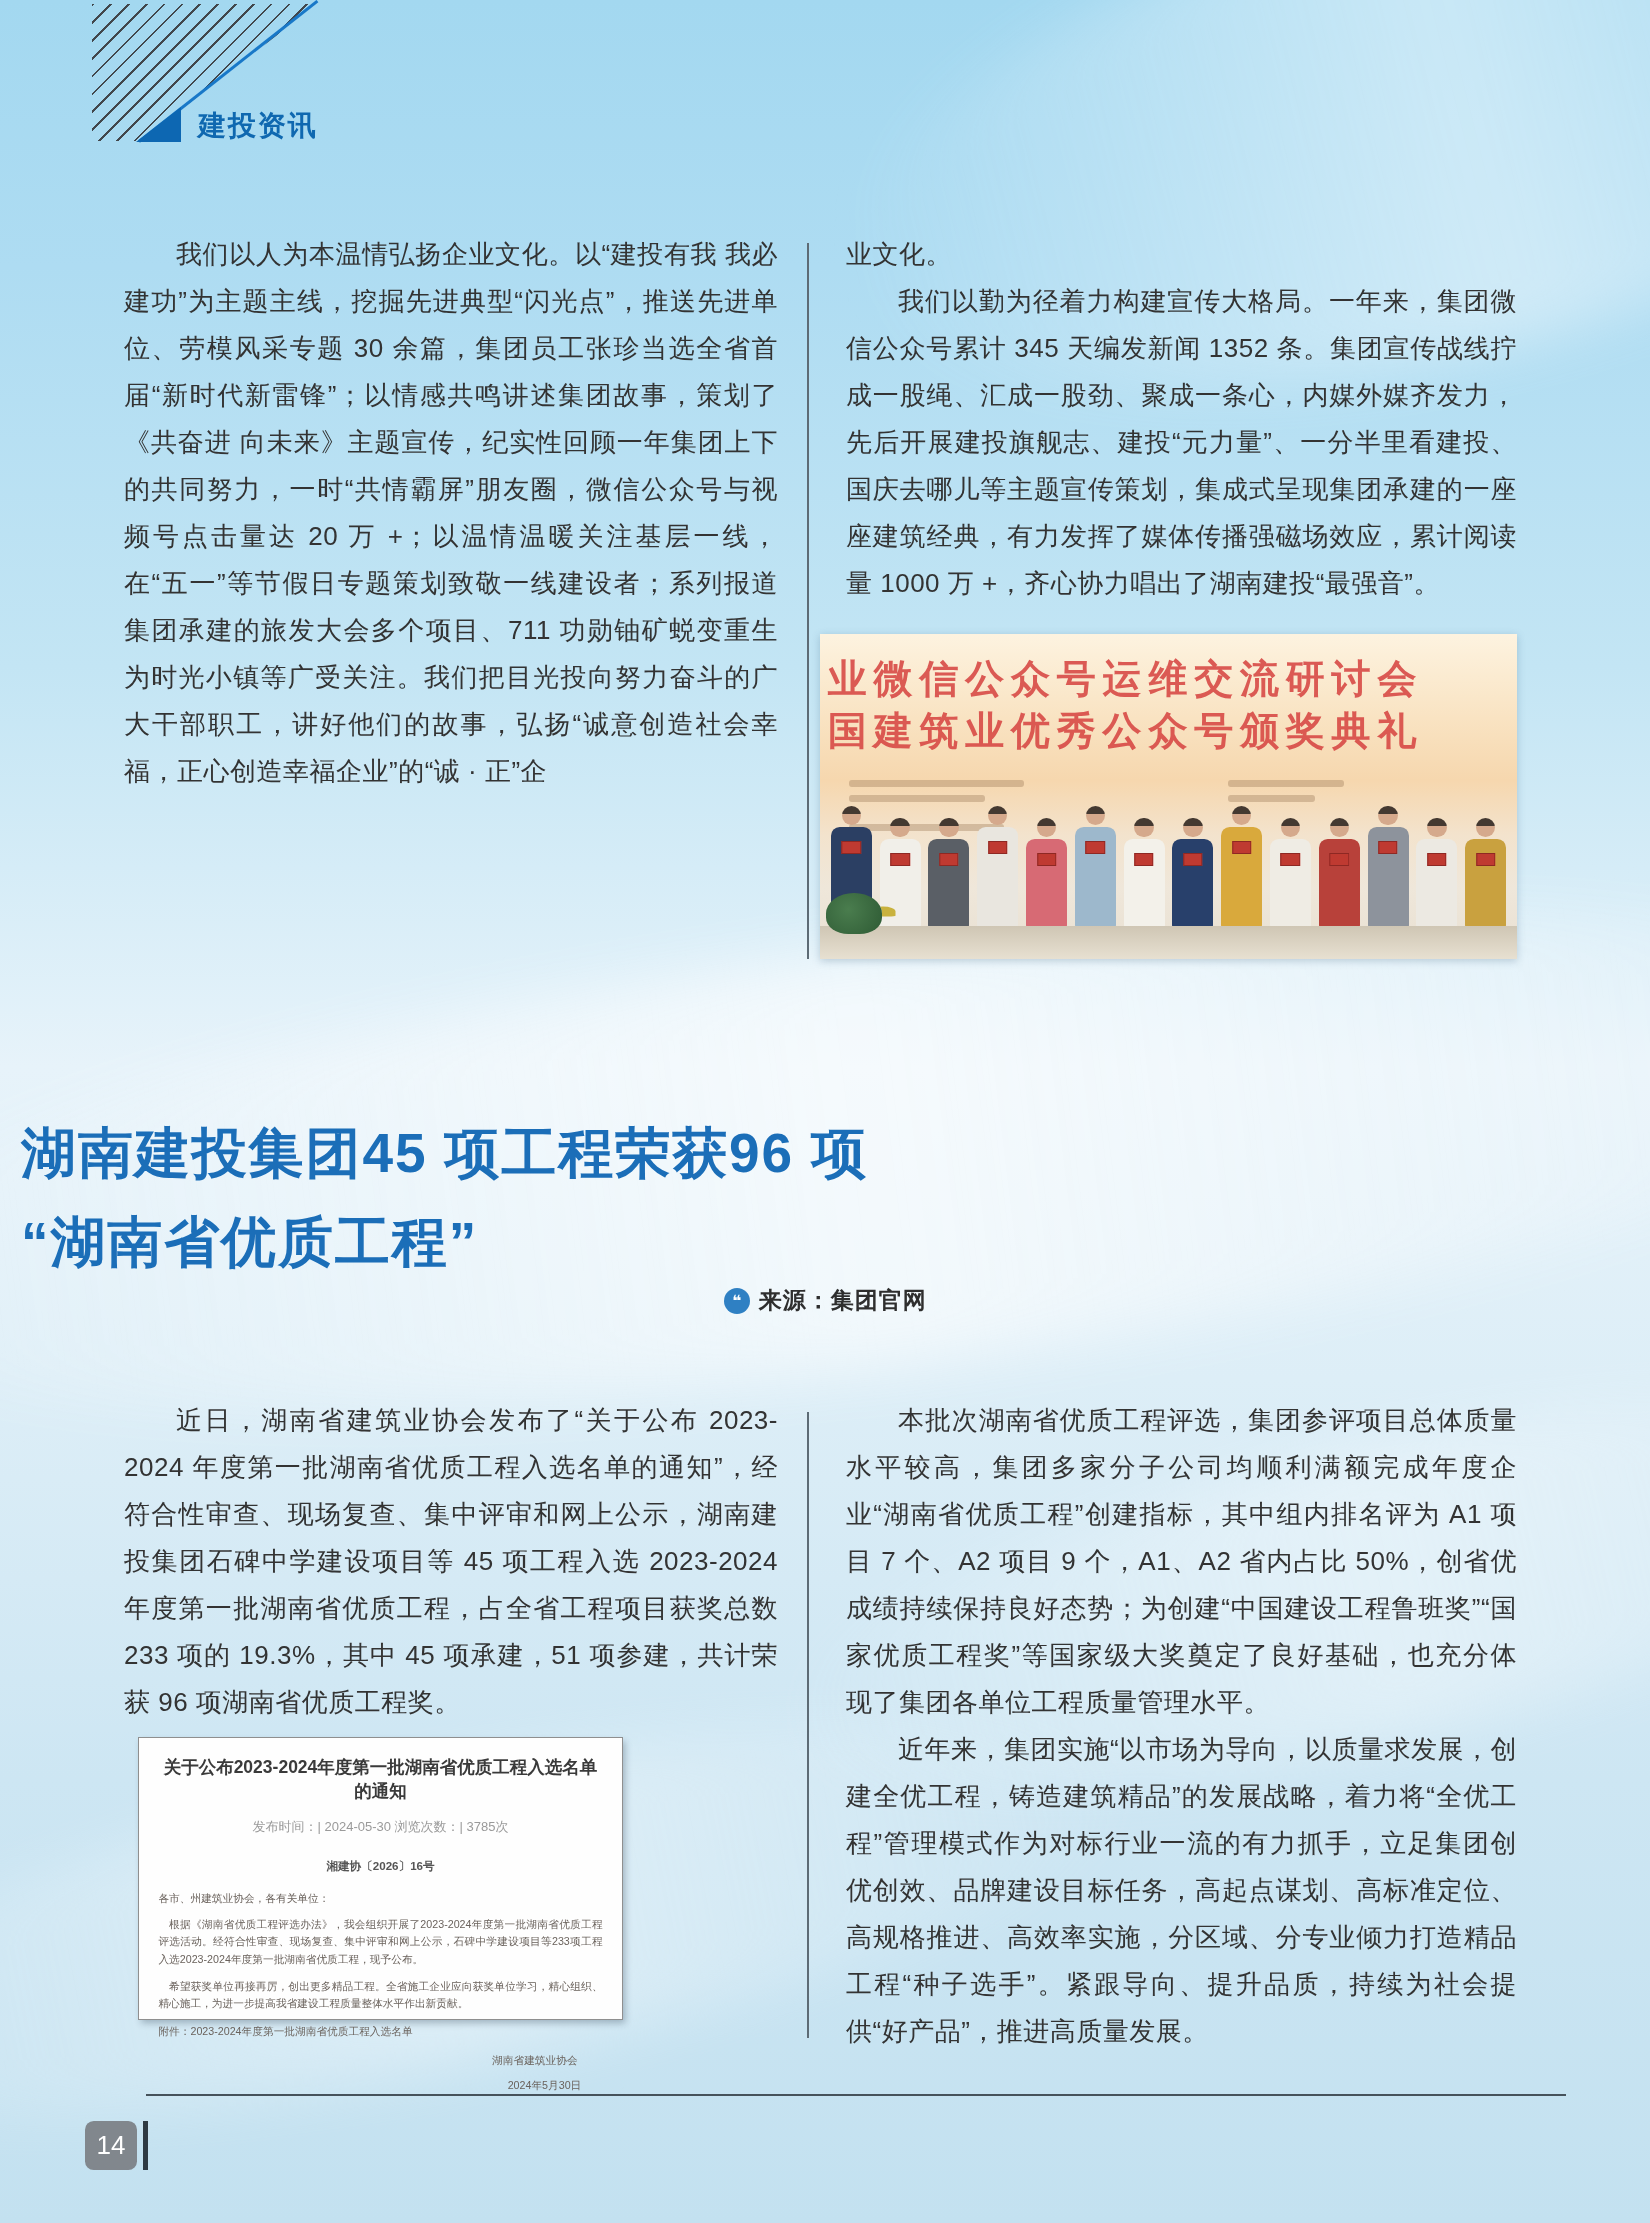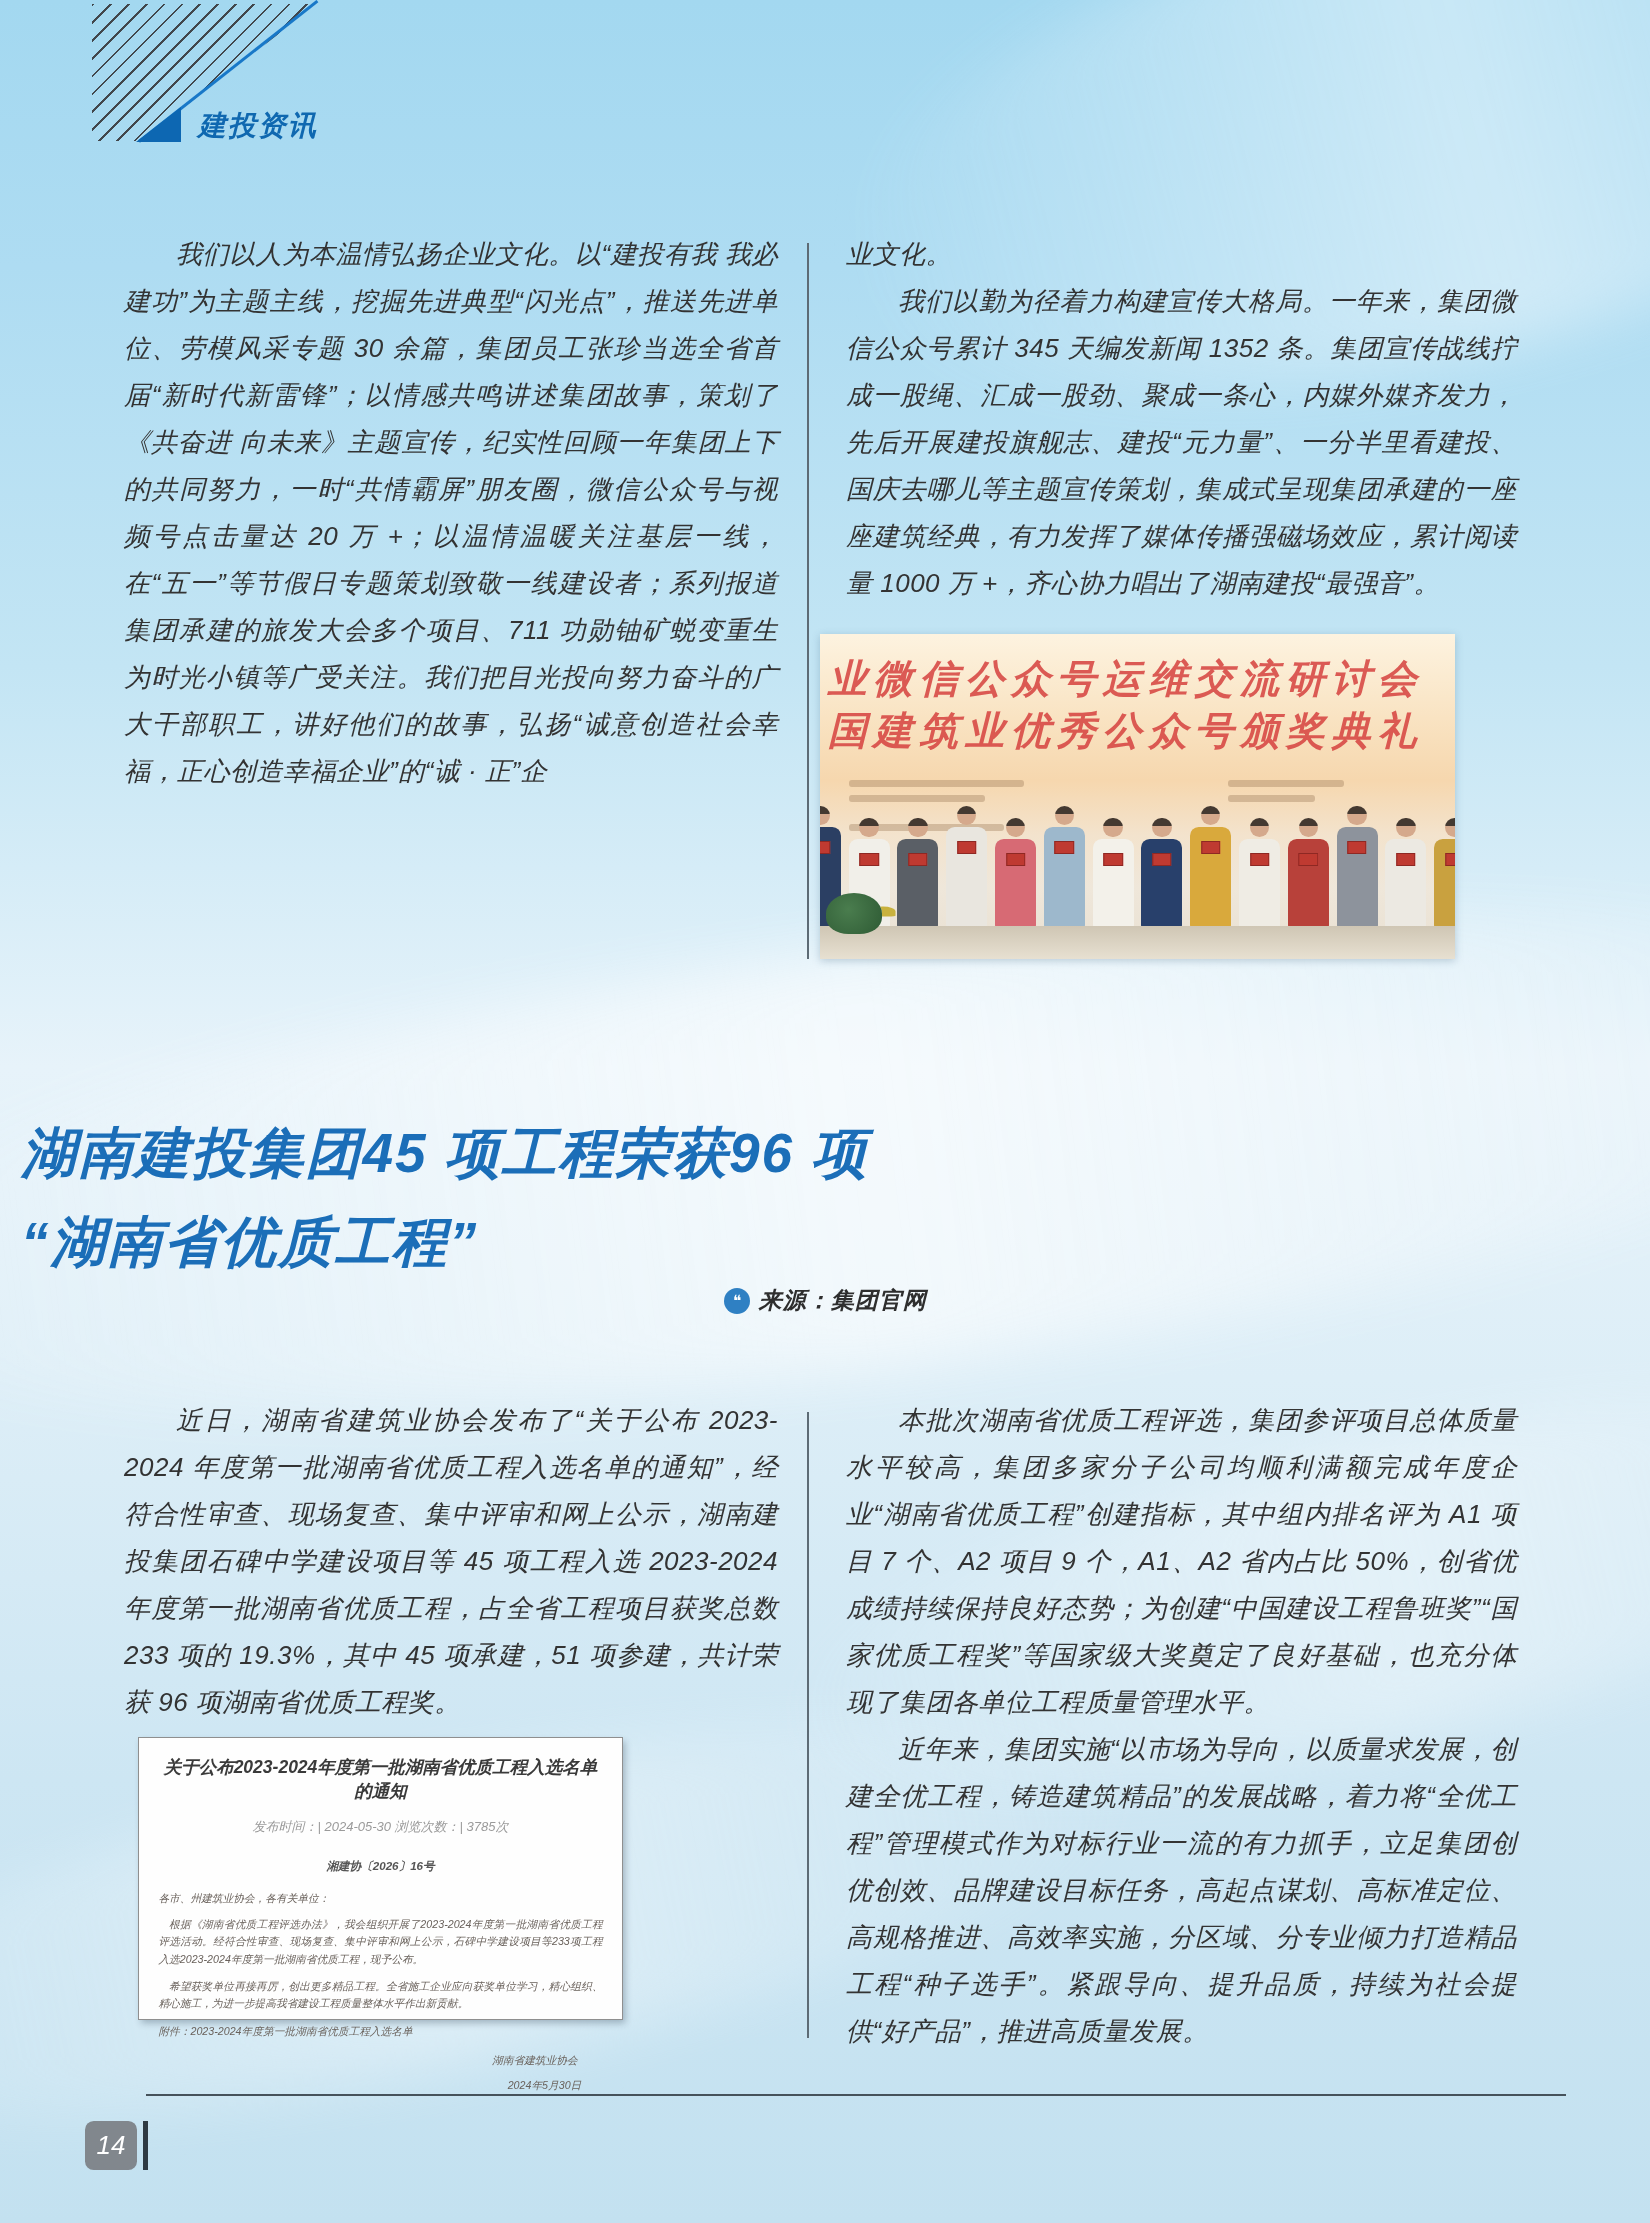--- a/index.html
+++ b/index.html
@@ -1,20 +1,19 @@
 <!DOCTYPE html>
 <html><head>
 <meta charset="utf-8">
 <style>
   html,body{margin:0;padding:0;background:#9fd4ec;}
   #page{
     position:relative;width:1651px;height:2223px;overflow:hidden;
     font-family:"Liberation Sans","DejaVu Sans",sans-serif;
     background:linear-gradient(180deg,#a3d8f0 0%,#aedcf2 12%,#c3e5f4 30%,#e7f3fa 48%,#ddeef7 62%,#cde6f3 80%,#c3e1f0 100%);
-    font-style:italic;
   }
   
   .streak{position:absolute;border-radius:50%;filter:blur(27px);pointer-events:none;
     background:linear-gradient(90deg,rgba(255,255,255,0),rgba(255,255,255,.75),rgba(255,255,255,0));}
   .s1{left:835px;top:-116px;width:1261px;height:466px;transform:rotate(-14deg);opacity:.55;}
   .s2{left:-243px;top:951px;width:2232px;height:417px;transform:rotate(-7deg);opacity:.8;}
   .s3{left:-291px;top:1776px;width:1456px;height:291px;transform:rotate(-11deg);opacity:.5;}
   .s4{left:757px;top:1446px;width:1261px;height:291px;transform:rotate(-13deg);opacity:.45;}
 
   
@@ -33,21 +32,21 @@
   .col p.indent{text-indent:2em;}
   .left-top{left:124px;top:231px;width:654px;}
   .right-top{left:846px;top:231px;width:671px;}
   .left-bottom{left:124px;top:1397px;width:654px;}
   .right-bottom{left:846px;top:1397px;width:671px;}
   .divider{position:absolute;width:1.9px;background:#5d6b75;}
   .div-top{left:807px;top:243px;height:716px;}
   .div-bottom{left:807px;top:1412px;height:626px;}
 
   
-  .photo{position:absolute;left:820px;top:634px;width:635px;height:325px;margin:0;overflow:hidden;
+  .photo{position:absolute;left:820px;top:634px;width:697px;height:325px;margin:0;overflow:hidden;
     background:linear-gradient(180deg,#fdf3e0 0%,#f9e3c2 26%,#f6d7ae 45%,#f3e3cd 62%,#efe7da 78%,#e8e0d2 100%);
     box-shadow:0 1.9px 7.8px rgba(40,80,110,.25);}
   .banner-text{position:absolute;left:7.8px;white-space:nowrap;font-weight:900;
     color:rgba(214,70,66,.88);font-size:39px;letter-spacing:6.8px;}
   .bt1{top:17.5px;}
   .bt2{top:70px;}
   .banner-smalls span{position:absolute;height:6.8px;background:rgba(150,115,80,.35);border-radius:2.9px;}
   .sm1{left:29px;top:146px;width:175px;}
   .sm2{left:29px;top:161px;width:136px;}
   .sm3{left:29px;top:190px;width:155px;}

